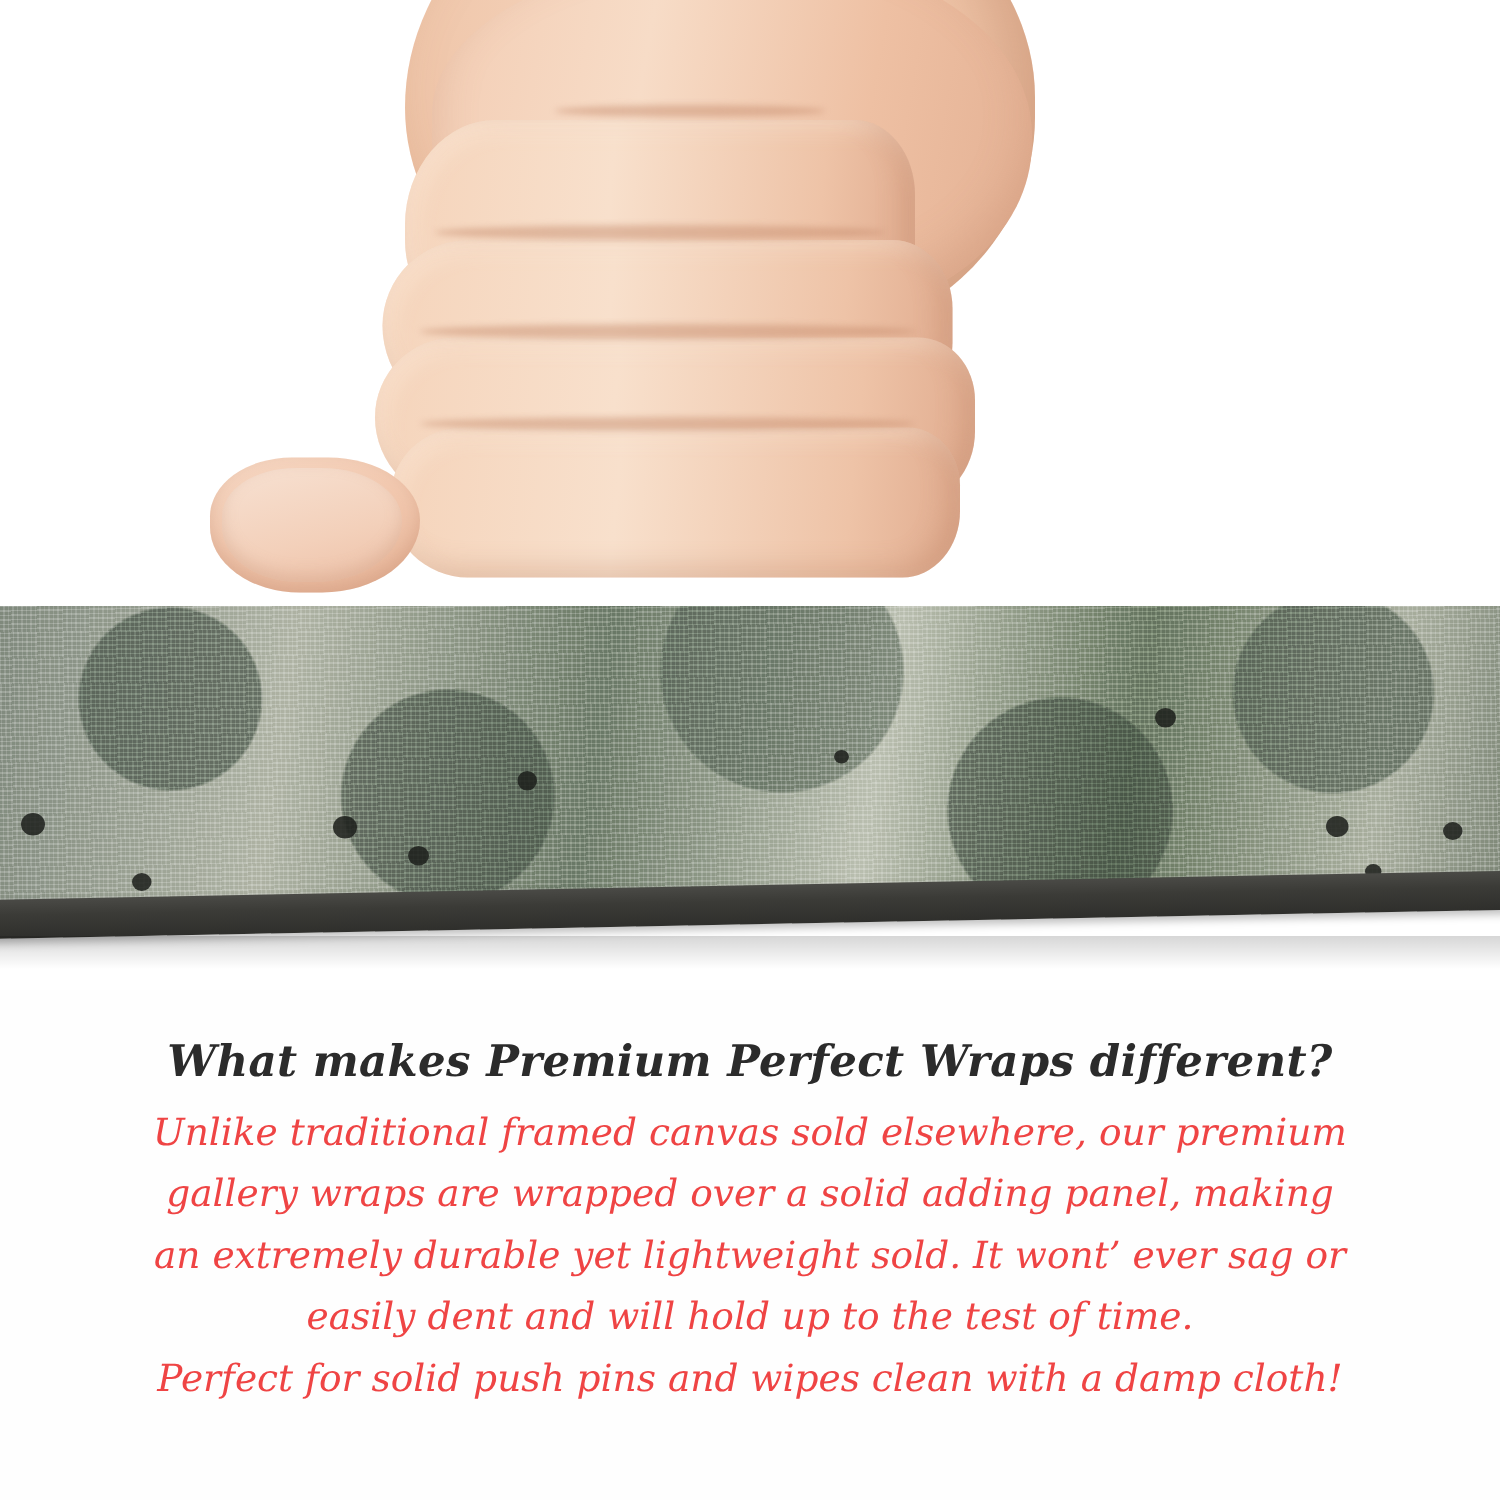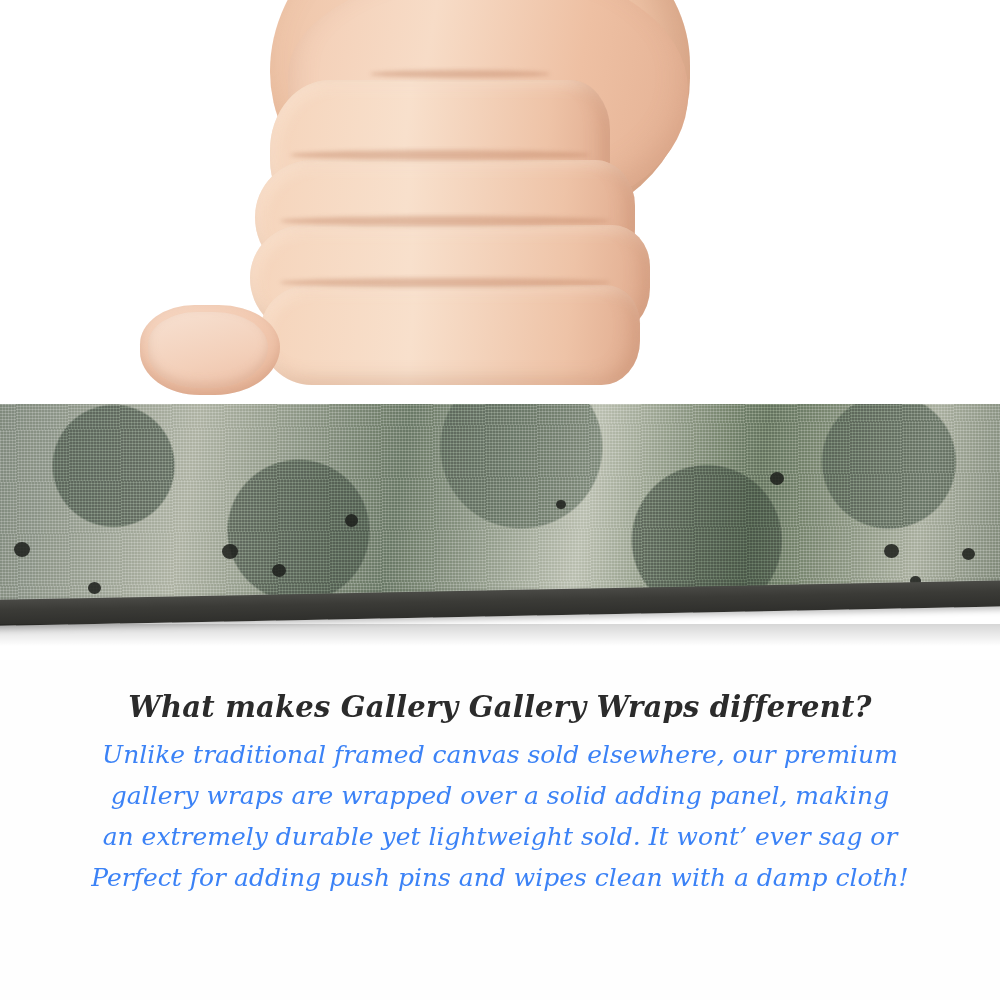--- a/index.html
+++ b/index.html
@@ -190,21 +190,21 @@
     font-size: 29px;
     font-style: italic;
     font-weight: 700;
     letter-spacing: 0.2px;
     margin-bottom: 10px;
   }
   .caption-line {
     font-size: 25px;
     font-style: italic;
     line-height: 41px;
-    color: #3b82f6;
+    color: #ef4444;
   }
 </style>
 </head>
 <body>
 
 <div class="page">
 
   <div class="photo">
 
     <div class="hand">
@@ -237,20 +237,21 @@
       <div class="speck" style="left:910px;top:172px;width:11px;height:10px;"></div>
       <div class="speck" style="left:556px;top:96px;width:10px;height:9px;"></div>
 
       <div class="canvas-side"></div>
     </div>
 
     <div class="canvas-shadow"></div>
   </div>
 
   <div class="caption">
-    <div class="caption-title">What makes Gallery Gallery Wraps different?</div>
+    <div class="caption-title">What makes Premium Perfect Wraps different?</div>
     <div class="caption-line">Unlike traditional framed canvas sold elsewhere, our premium</div>
     <div class="caption-line">gallery wraps are wrapped over a solid adding panel, making</div>
     <div class="caption-line">an extremely durable yet lightweight sold. It wont’ ever sag or</div>
-    <div class="caption-line">Perfect for adding push pins and wipes clean with a damp cloth!</div>
+    <div class="caption-line">easily dent and will hold up to the test of time.</div>
+    <div class="caption-line">Perfect for solid push pins and wipes clean with a damp cloth!</div>
   </div>
 
 </div>
 
 </body></html>

